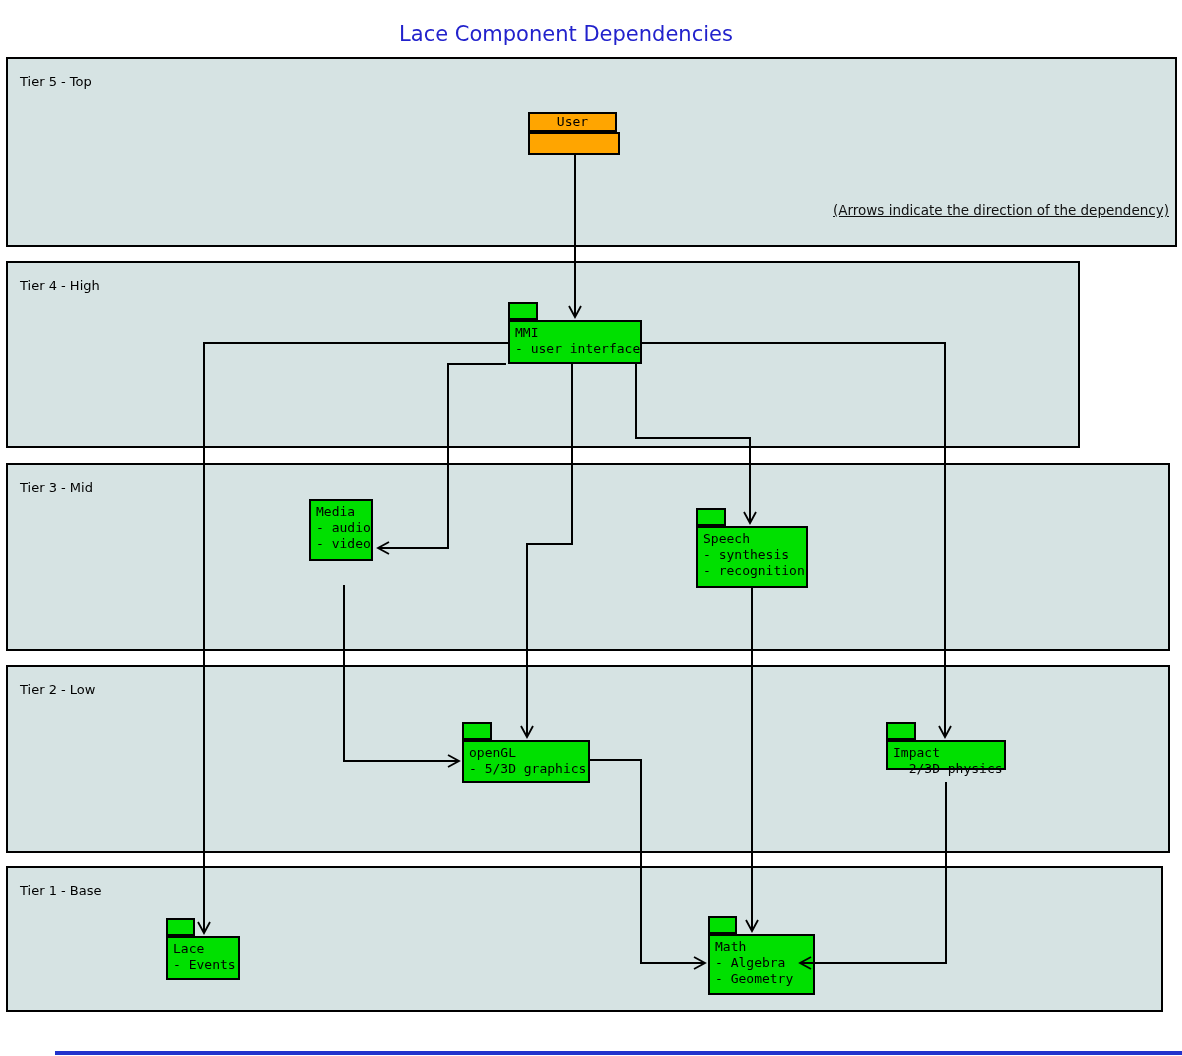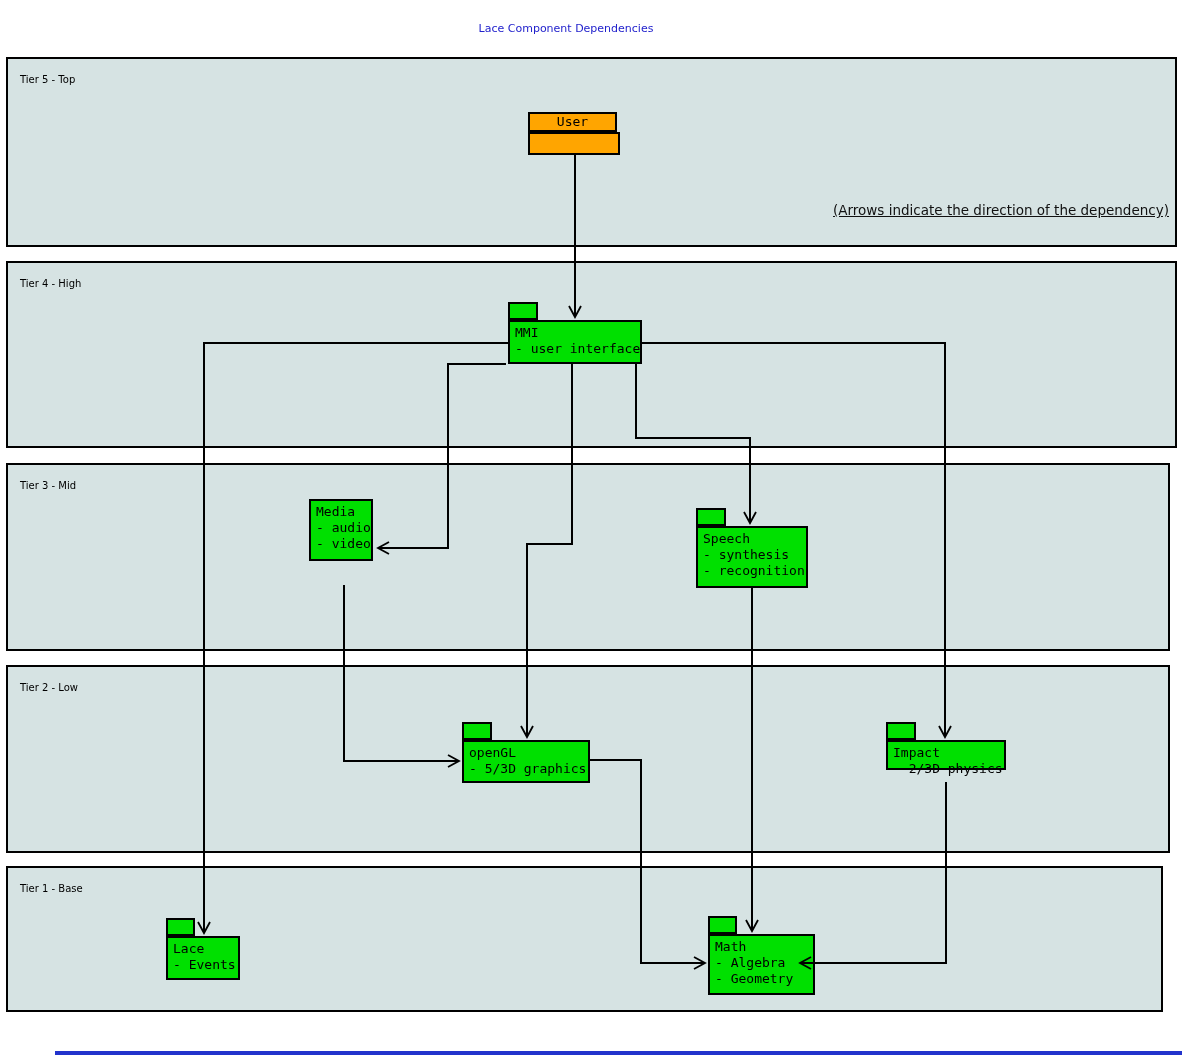--- a/index.html
+++ b/index.html
@@ -2,28 +2,28 @@
 <html><head>
 <meta charset="utf-8">
 <style>
   html,body { margin:0; padding:0; background:#ffffff; }
   .canvas {
     position:relative; width:1182px; height:1056px; background:#ffffff;
     font-family:"DejaVu Sans", sans-serif; overflow:hidden;
   }
   .diagram-title {
     position:absolute; top:22px; left:566px; transform:translateX(-50%);
-    font-size:11px; color:#2222cc; white-space:nowrap;
+    font-size:21px; color:#2222cc; white-space:nowrap;
   }
   .tier {
     position:absolute; background:#d6e3e3; border:2px solid #000;
     box-sizing:border-box;
   }
   .tier-label {
-    position:absolute; left:12px; top:15px; font-size:10px; color:#000;
+    position:absolute; left:12px; top:15px; font-size:13px; color:#000;
     white-space:nowrap;
   }
   .note {
     position:absolute; left:833px; top:202px; font-size:13.5px; color:#111;
     white-space:nowrap;
     text-decoration:underline;
   }
   .pkg-tab, .pkg-body {
     position:absolute; box-sizing:border-box; border:2px solid #000;
     background:#00e000;
@@ -46,21 +46,21 @@
 </head>
 <body>
 
 <div class="canvas">
 
   <div class="diagram-title">Lace Component Dependencies</div>
 
   <div class="tier" style="left:6px;top:57px;width:1171px;height:190px">
     <span class="tier-label">Tier 5 - Top</span>
   </div>
-  <div class="tier" style="left:6px;top:261px;width:1171px;height:187px">
+  <div class="tier" style="left:6px;top:261px;width:1074px;height:187px">
     <span class="tier-label">Tier 4 - High</span>
   </div>
   <div class="tier" style="left:6px;top:463px;width:1164px;height:188px">
     <span class="tier-label">Tier 3 - Mid</span>
   </div>
   <div class="tier" style="left:6px;top:665px;width:1164px;height:188px">
     <span class="tier-label">Tier 2 - Low</span>
   </div>
   <div class="tier" style="left:6px;top:866px;width:1157px;height:146px">
     <span class="tier-label">Tier 1 - Base</span>

